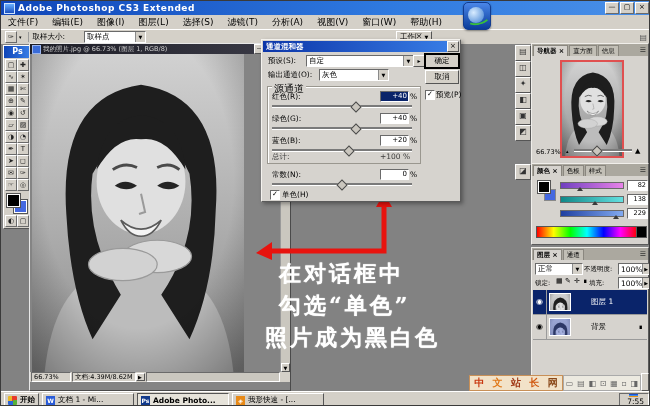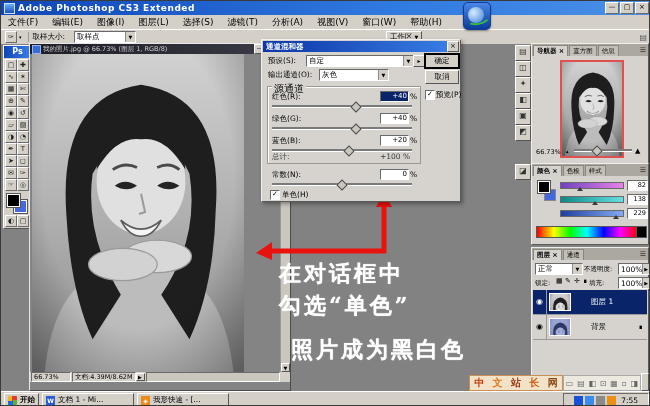--- a/index.html
+++ b/index.html
@@ -91,21 +91,21 @@
   #wmleft span{font-size:10px;font-weight:bold;}
   #wmright{left:562px;top:374px;width:78px;height:16px;background:#ece9e0;border:1px solid #aaa;display:flex;align-items:center;justify-content:space-around;box-sizing:border-box;}
   #wmright span{font-size:8px;color:#666;}
   #wmcorner{left:640px;top:372px;width:8px;height:18px;background:#d4d0c8;border:1px solid;border-color:#fff #555 #555 #fff;box-sizing:border-box;}
   
   #taskbar{left:0;top:390px;width:650px;height:16px;background:#d4d0c8;border-top:1px solid #fff;display:flex;align-items:center;}
   .taskbtn{height:12px;background:#d4d0c8;border:1px solid;border-color:#fff #555 #555 #fff;display:flex;align-items:center;
     font-size:7.5px;padding:0 3px;margin-left:3px;white-space:nowrap;overflow:hidden;}
   .taskbtn.pressed{border-color:#555 #fff #fff #555;background:#e6e3da;font-weight:bold;}
   .tico{width:9px;height:9px;margin-right:3px;flex:none;color:#fff;font-size:6px;line-height:9px;text-align:center;font-weight:bold;}
-  #tray{margin-left:auto;margin-right:2px;height:12px;border:1px solid;border-color:#6a6a6a #fff #fff #6a6a6a;display:flex;align-items:center;padding:0 10px;}
+  #tray{margin-left:auto;margin-right:2px;height:12px;border:1px solid;border-color:#6a6a6a #fff #fff #6a6a6a;display:flex;align-items:center;padding:0 4px;flex-direction:column;}
   #tray .trico{width:9px;height:9px;margin-right:2px;}
   #clock{font-size:7.5px;margin-left:3px;}
   
   #globe{left:462px;top:1px;width:26px;height:26px;border-radius:5px;background:linear-gradient(#4a86e8,#0a3c9a);
     border:1px solid #123c90;box-shadow:0 1px 2px rgba(0,0,0,.4);}
   #globe .ginner{position:absolute;left:4px;top:4px;width:16px;height:16px;border-radius:50%;
     background:radial-gradient(circle at 35% 35%,#d8ecff,#3a7cd0);}
   #globe .gswoosh{position:absolute;left:2px;top:8px;width:20px;height:10px;border:2px solid transparent;
     border-bottom-color:#39c03a;border-radius:50%;transform:rotate(-12deg);}
 </style>
@@ -164,21 +164,21 @@
     <span class="mitem">视图(V)</span>
     <span class="mitem">窗口(W)</span>
     <span class="mitem">帮助(H)</span>
   </div>
 
   <div id="optionsbar" class="abs chrome">
     <span class="tool" style="margin-left:4px;">✑</span>
     <span style="font-size:5px;margin:0 2px;">▾</span>
     <span style="width:1px;height:10px;background:#9a9a9a;margin:0 4px;"></span>
     <span style="font-size:7.5px;">取样大小:</span>
-    <span class="ddown" style="width:58px;margin-left:9px;">
+    <span class="ddown" style="width:58px;margin-left:19px;">
       <span>取样点</span>
       <span class="darrow">▼</span>
     </span>
     <span class="taskbtn" style="margin-left:250px;height:11px;">
       <span>工作区</span>
       <span style="font-size:5px;margin-left:2px;">▼</span>
     </span>
     <span style="margin-left:auto;margin-right:4px;font-size:8px;color:#555;">▤</span>
   </div>
 
@@ -251,21 +251,21 @@
   </div>
 
   <svg class="abs" style="left:253px;top:190px;" width="140" height="72">
     <path d="M130,12 L130,60 L14,60" stroke="#e8130e" stroke-width="5" fill="none"></path>
     <polygon points="122,16 138,16 130,2" fill="#e8130e"></polygon>
     <polygon points="18,51 18,69 2,62" fill="#e8130e"></polygon>
   </svg>
 
   <div class="annline" style="left:278px;top:258px;">在对话框中</div>
   <div class="annline" style="left:278px;top:290px;">勾选“单色”</div>
-  <div class="annline" style="left:290px;top:322px;margin-top:12px;">照片成为黑白色</div>
+  <div class="annline" style="left:264px;top:322px;">照片成为黑白色</div>
 
   <div id="dialog" class="abs">
     <div id="dlgtitle" class="abs">
       <span>通道混和器</span>
     </div>
     <span id="dlgclose">×</span>
 
     <span class="dlbl" style="left:6px;top:16px;">预设(S):</span>
     <span class="ddown abs" style="left:44px;top:15px;width:104px;">
       <span>自定</span>
@@ -451,20 +451,24 @@
 
   <div id="taskbar" class="abs">
     <span class="taskbtn" style="font-weight:bold;">
       <span class="tico" style="background:conic-gradient(#e83a2a 0 25%,#58b038 0 50%,#2a64d8 0 75%,#e8b828 0);border-radius:1px;"></span>
       <span>开始</span>
     </span>
     <span class="taskbtn" style="width:84px;">
       <span class="tico" style="background:#2a5cd8;">W</span>
       <span>文档 1 - Mi...</span>
     </span>
+    <span class="taskbtn pressed" style="width:84px;">
+      <span class="tico" style="background:#123a8c;">Ps</span>
+      <span>Adobe Photo...</span>
+    </span>
     <span class="taskbtn" style="width:84px;">
       <span class="tico" style="background:#e88a18;">◈</span>
       <span>我形快速 - [...</span>
     </span>
     <span id="tray">
       <span class="trico" style="background: rgb(26, 80, 216);"></span>
       <span class="trico" style="background: rgb(58, 140, 232);"></span>
       <span class="trico" style="background: rgb(138, 138, 138);"></span>
       <span class="trico" style="background: rgb(232, 144, 24);"></span>
       <span id="clock">7:55</span>

